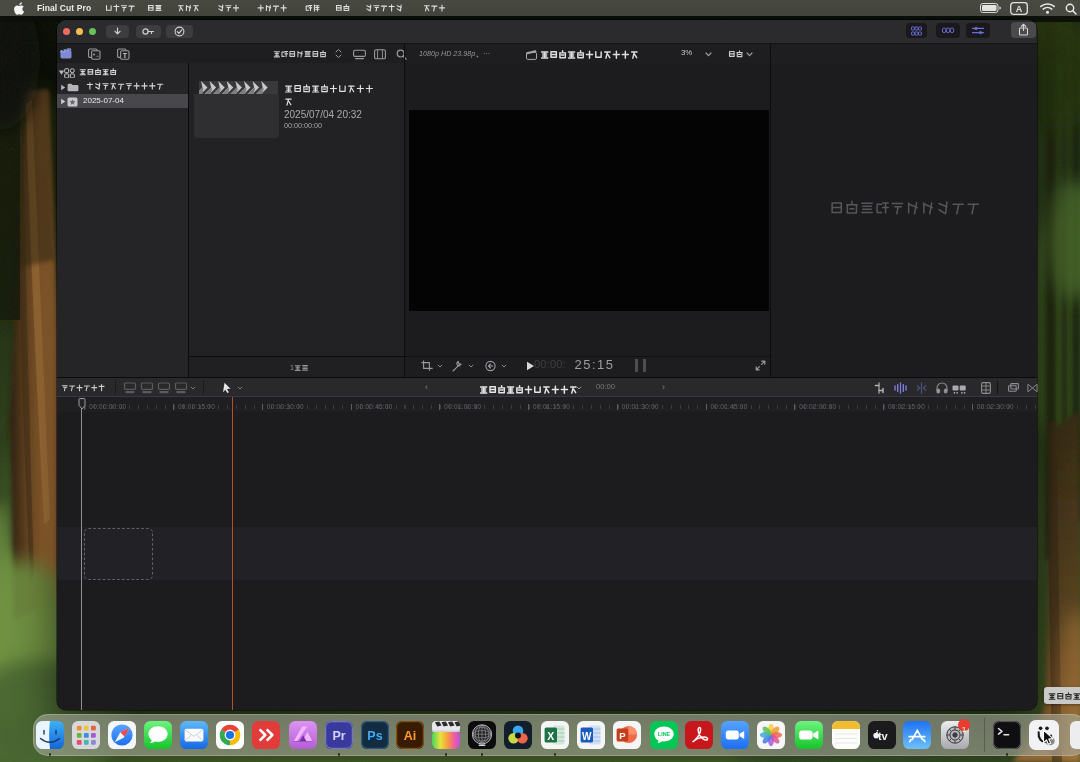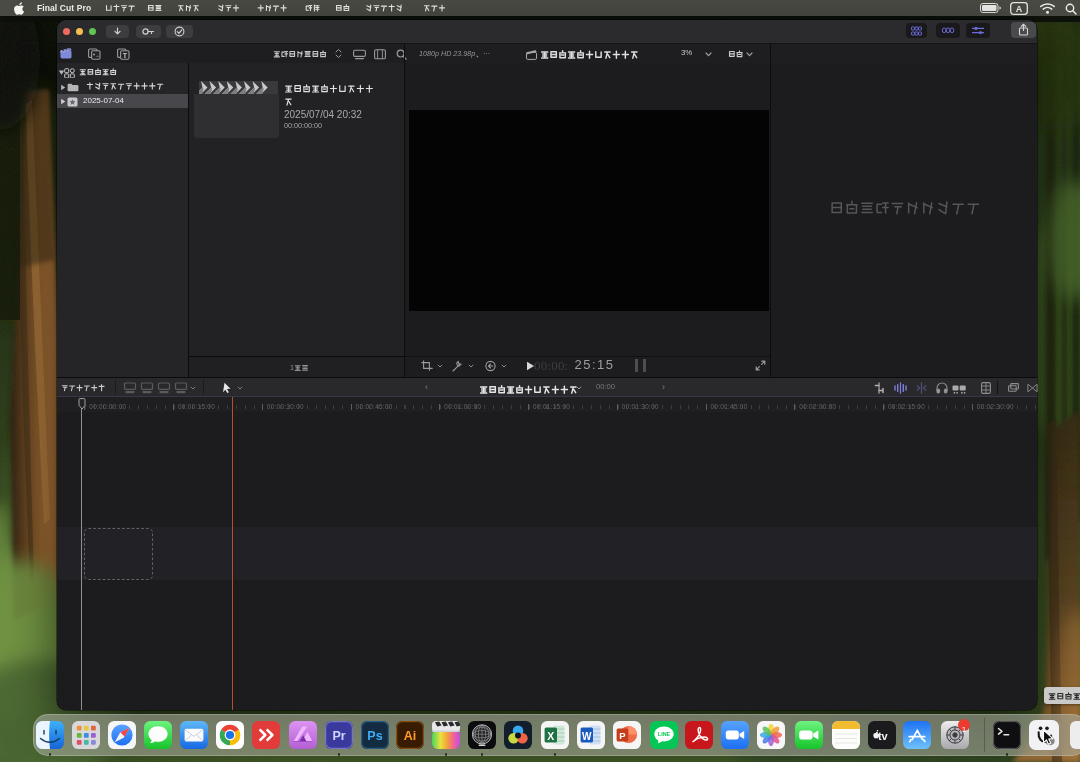--- a/index.html
+++ b/index.html
@@ -330,21 +330,21 @@
         <circle cx="6.5" cy="6" r="4.6"></circle>
         <path d="M4.5 6l2-2M4.5 6l2 2M4.5 6h4.4"></path>
       </g>
     </svg>
     <svg width="6" height="4" viewBox="0 0 6 4" style="position:absolute;left:444px;top:343.5px">
       <path d="M0.8 0.8L3 3l2.2-2.2" stroke="#88888c" stroke-width="1" fill="none"></path>
     </svg>
     <svg width="9" height="10" viewBox="0 0 9 10" style="position:absolute;left:469px;top:341px">
       <path d="M1 0.8l7 4.2-7 4.2z" fill="#d8d8da"></path>
     </svg>
-    <div style="position:absolute;left:477px;top:339px;font-size:13px;color:#3e3e42;letter-spacing:0.2px;font-family:Liberation Serif, serif;">00:00:</div>
+    <div style="position:absolute;left:477px;top:339px;font-size:11px;color:#3e3e42;letter-spacing:0.2px;">00:00:</div>
     <div style="position:absolute;left:517.5px;top:338px;font-size:13px;color:#9e9ea2;letter-spacing:1.5px;">25:15</div>
     <div style="position:absolute;left:578px;top:339px;width:3.4px;height:13px;background:#4e4e52;"></div>
     <div style="position:absolute;left:586px;top:339px;width:3.4px;height:13px;background:#4e4e52;"></div>
     <svg width="11" height="11" viewBox="0 0 11 11" style="position:absolute;left:698px;top:340px">
       <g stroke="#9a9a9e" stroke-width="1.2" fill="none" stroke-linecap="round">
         <path d="M6.6 4.4L9.8 1.2M9.8 1.2h-3M9.8 1.2v3M4.4 6.6L1.2 9.8M1.2 9.8h3M1.2 9.8v-3"></path>
       </g>
     </svg>
     <div style="position:absolute;left:713px;top:24px;width:1px;height:333px;background:#0c0c0e;"></div>
     <div style="position:absolute;left:714px;top:43px;width:266px;height:314px;background:#1c1c1e;"></div>

